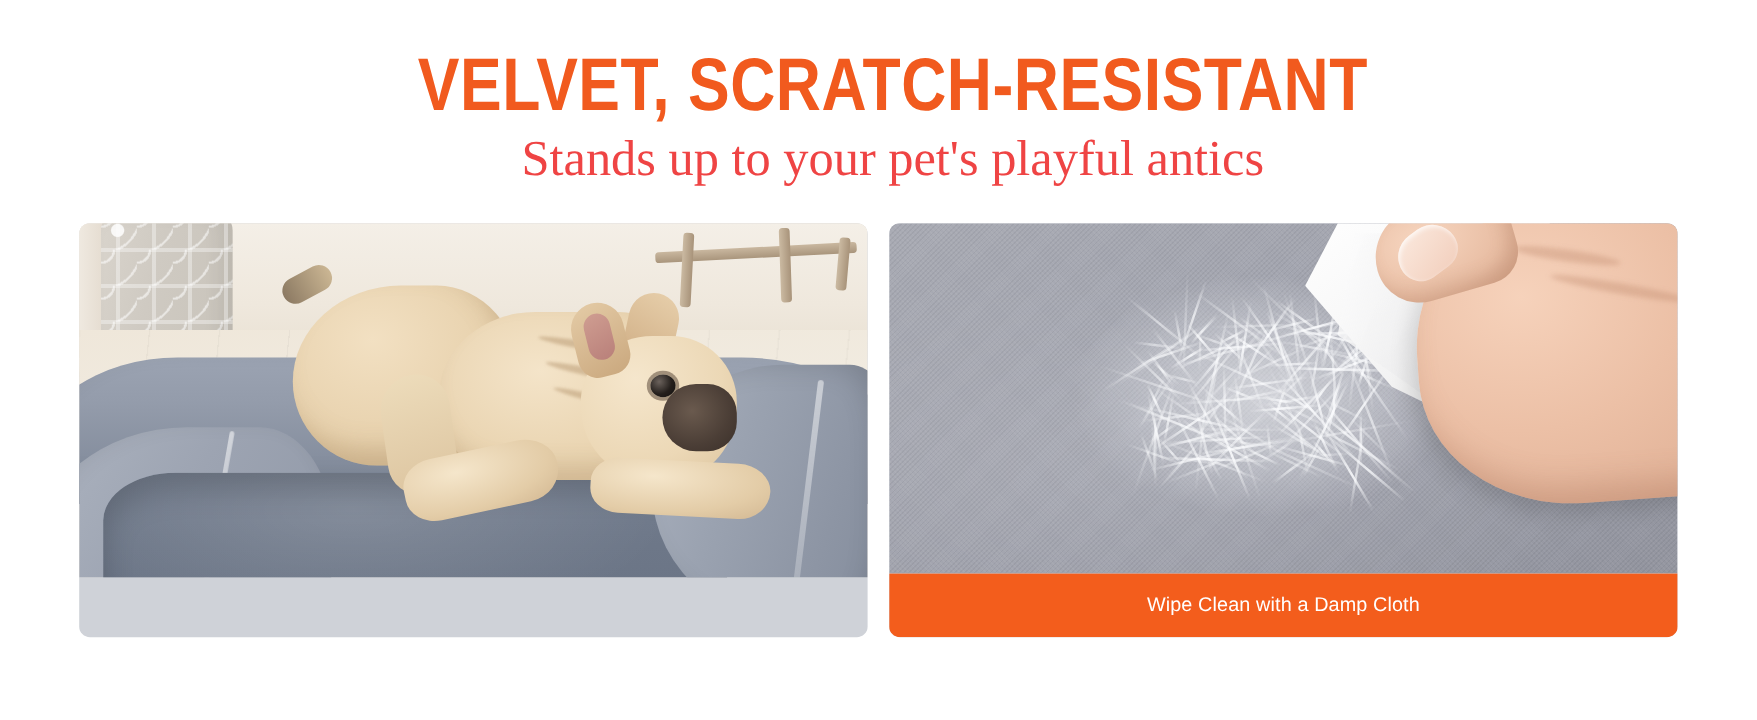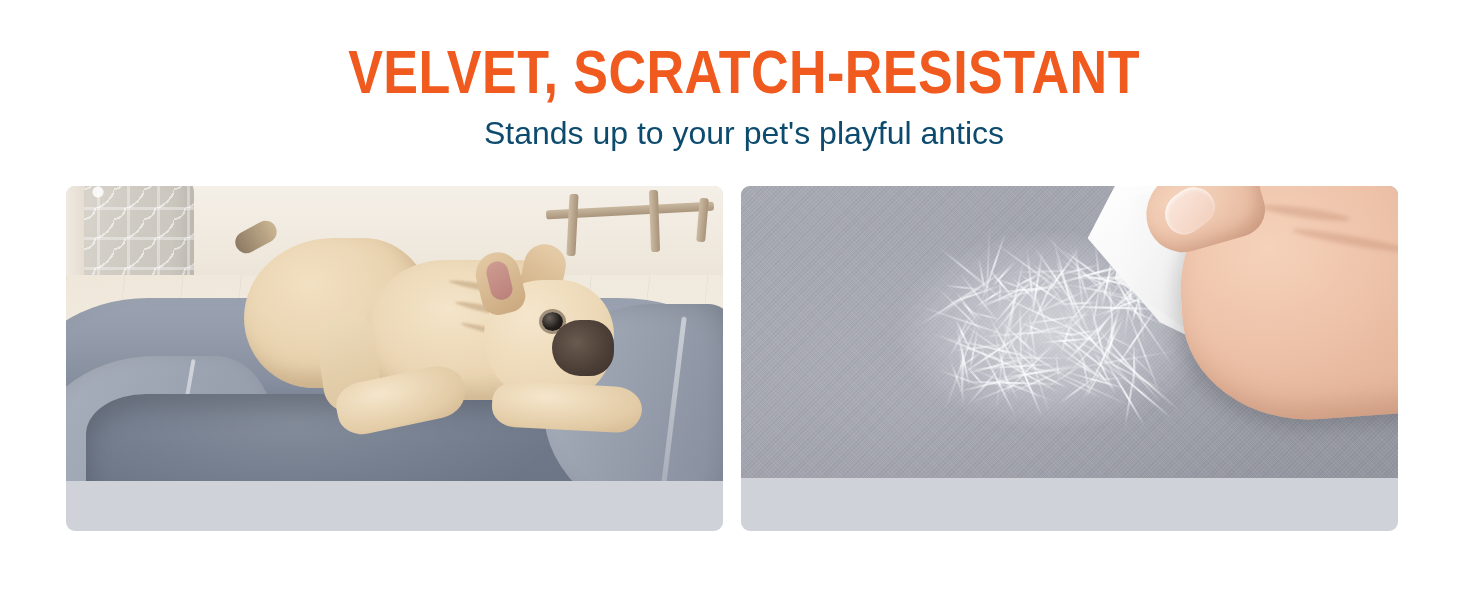--- a/index.html
+++ b/index.html
@@ -38,25 +38,25 @@
     line-height: 68px;
     letter-spacing: 0.5px;
     color: #F15A1E;
     transform: scaleX(0.84);
     transform-origin: center center;
     white-space: nowrap;
   }
 
   .subtitle {
     margin-top: 8px;
-    font-family: Liberation Sans, sans-serif;
+    font-family: Liberation Serif, serif;
     font-weight: 400;
-    font-size: 32px;
+    font-size: 42px;
     line-height: 38px;
-    color: #0c4a6e;
+    color: #ef4444;
     white-space: nowrap;
   }
 
   
   .cards {
     position: absolute;
     top: 186px;
     left: 66px;
     width: 1332px;
     height: 345px;
@@ -696,16 +696,17 @@
           <div class="hand">
             <div class="back"></div>
             <div class="knuckle k1"></div>
             <div class="knuckle k2"></div>
             <div class="thumb">
               <div class="nail"></div>
             </div>
           </div>
         </div>
       </div>
+      <div class="card-caption">Wipe Clean with a Damp Cloth</div>
     </div>
 
   </div>
 </div>
 
 </body></html>

